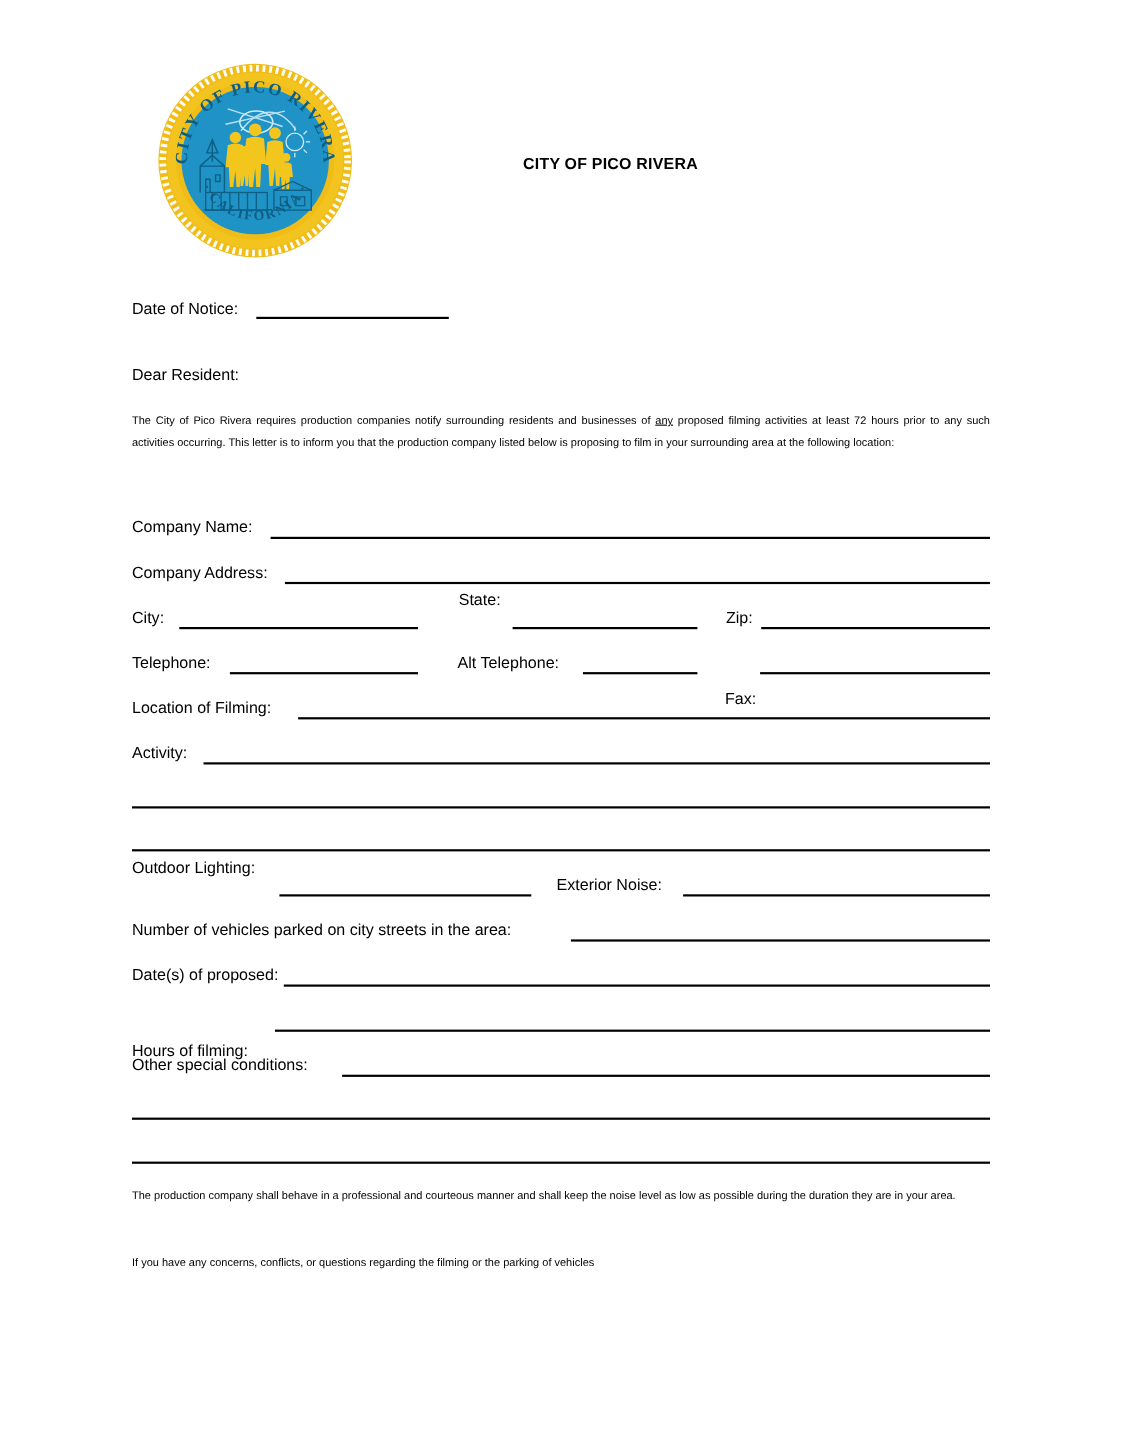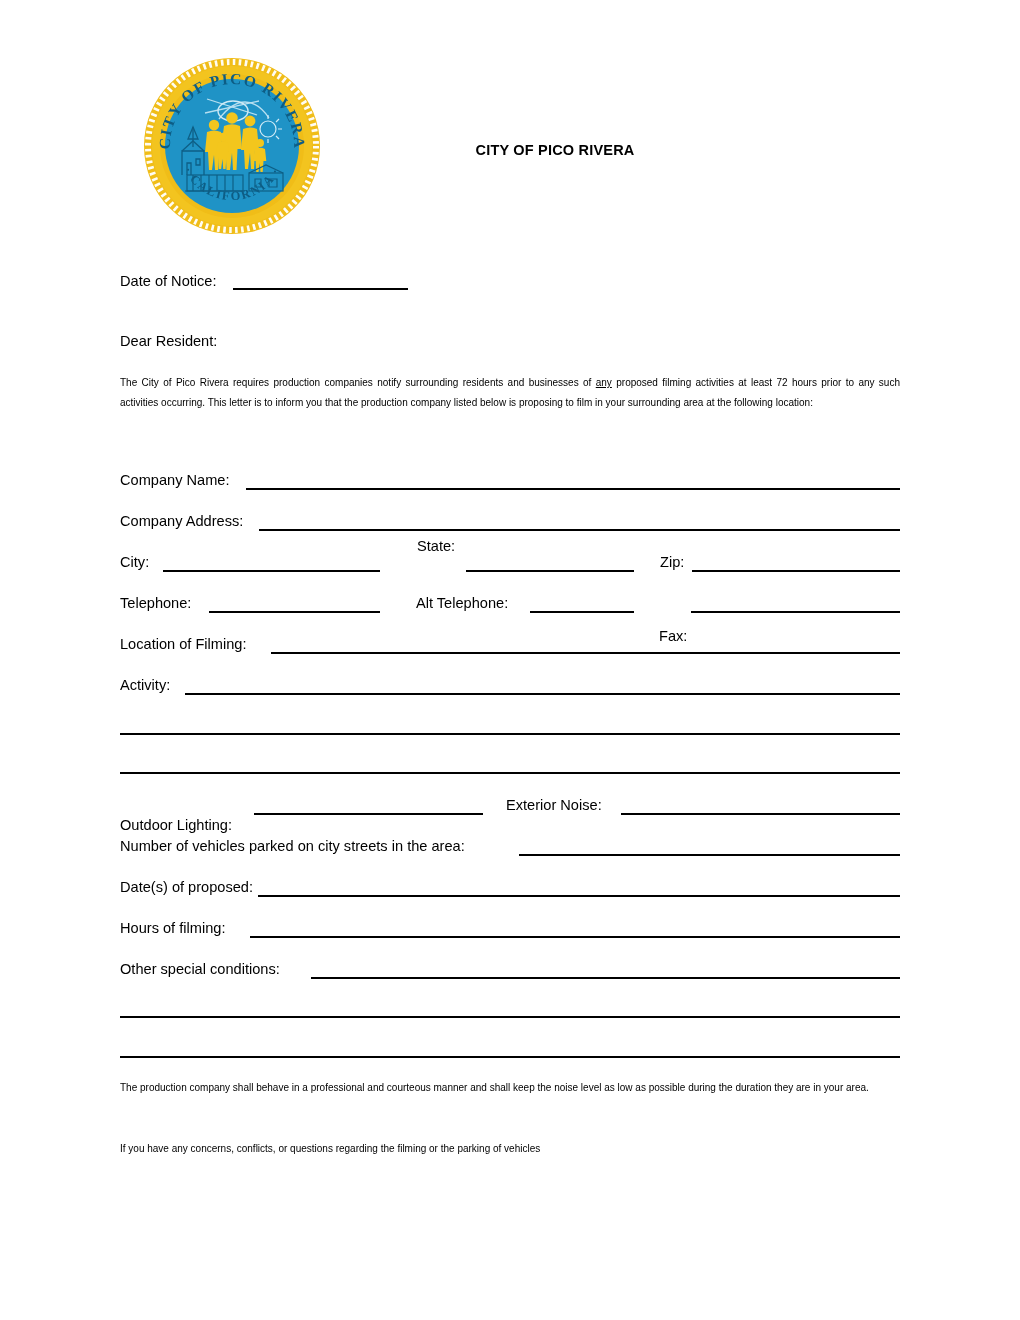--- a/index.html
+++ b/index.html
@@ -234,41 +234,41 @@
   </div>
   <div class="rule" style="left:271px; top:652px; width:629px;"></div>
 
   <div class="row" style="top:675px;">
     <span class="label">Activity:</span>
   </div>
   <div class="rule" style="left:185px; top:693px; width:715px;"></div>
   <div class="rule" style="left:120px; top:733px; width:780px;"></div>
   <div class="rule" style="left:120px; top:772px; width:780px;"></div>
 
-  <div class="row" style="top:815px;">
+  <div class="row" style="top:780px;">
     <span class="label">Outdoor Lighting:</span>
   </div>
   <div class="rule" style="left:254px; top:813px; width:229px;"></div>
 
   <div class="row" style="left:506px; top:795px;">
     <span class="label">Exterior Noise:</span>
   </div>
   <div class="rule" style="left:621px; top:813px; width:279px;"></div>
 
   <div class="row" style="top:836px;">
     <span class="label">Number of vehicles parked on city streets in the area:</span>
   </div>
   <div class="rule" style="left:519px; top:854px; width:381px;"></div>
 
   <div class="row" style="top:877px;">
     <span class="label">Date(s) of proposed:</span>
   </div>
   <div class="rule" style="left:258px; top:895px; width:642px;"></div>
 
-  <div class="row" style="top:918px;text-align:center;">
+  <div class="row" style="top:946px;text-align:center;">
     <span class="label">Hours of filming:</span>
   </div>
   <div class="rule" style="left:250px; top:936px; width:650px;"></div>
 
   <div class="row" style="top:959px;">
     <span class="label">Other special conditions:</span>
   </div>
   <div class="rule" style="left:311px; top:977px; width:589px;"></div>
   <div class="rule" style="left:120px; top:1016px; width:780px;"></div>
   <div class="rule" style="left:120px; top:1056px; width:780px;"></div>

